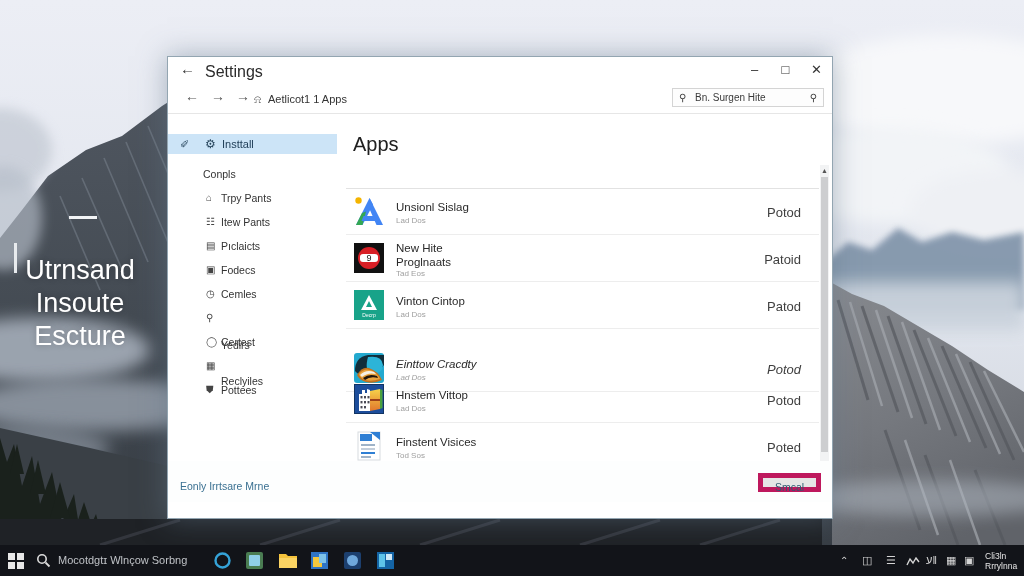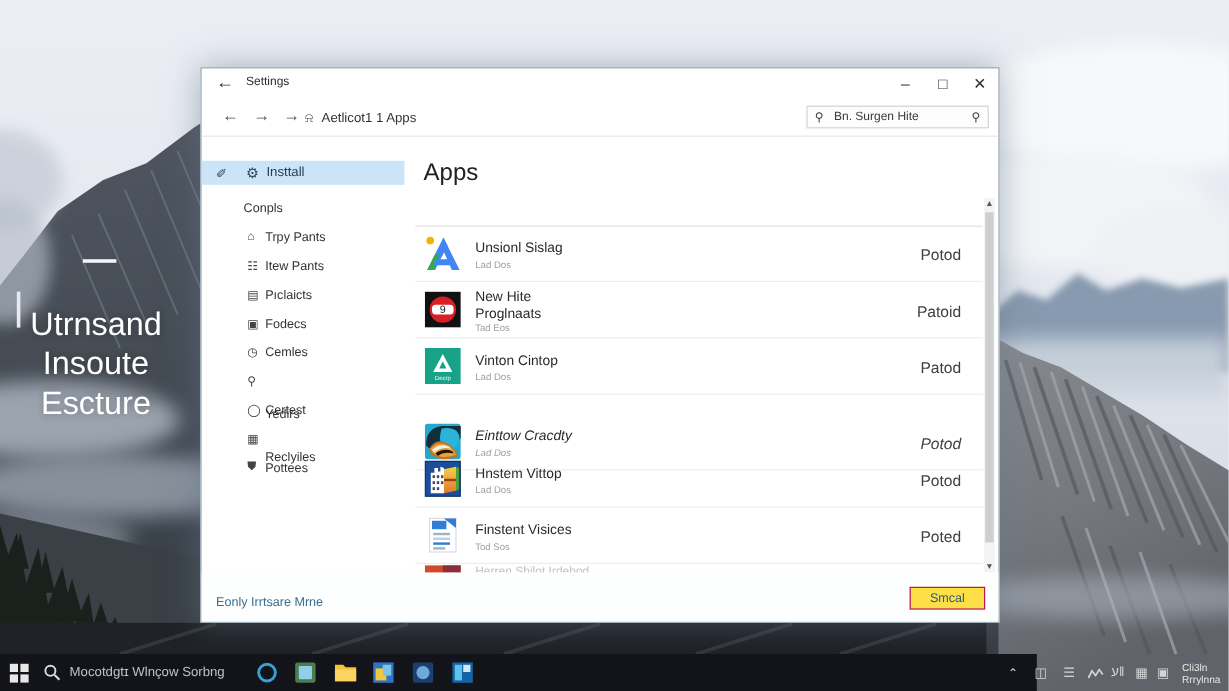--- a/index.html
+++ b/index.html
@@ -11,21 +11,21 @@
     font-size:27px; text-align:center; line-height:33px; font-weight:400;
     text-shadow:0 0 6px rgba(0,0,0,0.25); }
   .wpdash { position:absolute; left:69px; top:216px; width:28px; height:3px; background:#f2f4f6; }
   .wpbar { position:absolute; left:14px; top:243px; width:3px; height:30px; background:#e8ebee; }
   
   #win { position:absolute; left:167px; top:56px; width:666px; height:463px;
     background:#ffffff; border:1px solid #93a5b1;
     box-shadow:0 0 26px rgba(100,120,140,0.5); }
   .tbar { position:absolute; left:0; top:0; width:100%; height:26px; }
   .backarrow { position:absolute; left:12px; top:3px; font-size:15px; color:#333; }
-  .ttext { position:absolute; left:37px; top:6px; font-size:10px; color:#2b2b2b; }
+  .ttext { position:absolute; left:37px; top:6px; font-size:16px; color:#2b2b2b; }
   .caption { position:absolute; right:0px; top:4px; display:flex; }
   .caption div { width:31px; height:18px; text-align:center; font-size:13px; color:#333; line-height:18px; }
   .navrow { position:absolute; left:0; top:26px; width:100%; height:30px; }
   .nav-ar { position:absolute; top:5px; font-size:14px; color:#555; }
   .crumb { position:absolute; left:100px; top:10px; font-size:11px; color:#333; }
   .crumbicon { position:absolute; left:86px; top:10px; font-size:11px; color:#444; }
   .searchbox { position:absolute; left:504px; top:5px; width:152px; height:19px;
     border:1px solid #d4d4d4; background:#fdfdfd; font-size:10px; color:#3a3a3a; }
   .hr1 { position:absolute; left:0; top:56px; width:100%; height:1px; background:#e6e6e6; }
   
@@ -43,26 +43,26 @@
   .lrow .ic { position:absolute; left:8px; top:8px; width:30px; height:30px; }
   .lrow .t1 { position:absolute; left:50px; top:13px; font-size:11.5px; color:#2a2a2a; font-weight:400;text-align:center; }
   .lrow .t2 { position:absolute; left:50px; top:28px; font-size:8px; color:#a0a0a0; }
   .lrow .tr { position:absolute; right:18px; top:17px; font-size:13px; color:#3f3f3f; }
   .hr2 { position:absolute; left:178px; top:131px; width:473px; height:1px; background:#e2e2e2; }
   
   .sbar { position:absolute; left:652px; top:108px; width:9px; height:313px; background:#f2f3f4; }
   .sbar .thumb { position:absolute; left:1px; top:12px; width:7px; height:275px; background:#cdced0; }
   .sbar .a { position:absolute; left:0; width:9px; text-align:center; font-size:7px; color:#555; }
   
-  .footer { position:absolute; left:0; bottom:0; width:100%; height:41px; background:#fdfefe; }
+  .footer { position:absolute; left:0; bottom:16px; width:100%; height:41px; background:#fdfefe; }
   .flink { position:absolute; left:12px; top:19px; font-size:10.5px; color:#3a7091; }
-  .fbtn { position:absolute; right:11px; top:12px; width:63px; height:19px; border:1px solid #be185d;
-    text-align:center; font-size:10.5px; color:#2e5a72; line-height:18px; background:#fde047; }
-  
-  #task { position:absolute; left:0; top:545px; width:864px; height:31px; background:#121419;
+  .fbtn { position:absolute; right:11px; top:12px; width:63px; height:19px; border:5px solid #be185d;
+    text-align:center; font-size:10.5px; color:#2e5a72; line-height:18px; background:#e5e5e5; }
+  
+  #task { position:absolute; left:0; top:545px; width:1024px; height:31px; background:#121419;
     display:flex; align-items:center; color:#cfcfcf; }
 </style>
 </head>
 <body>
 <div id="stage">
   <div id="wp">
     <svg width="1024" height="576" viewBox="0 0 1024 576">
       <defs>
         <linearGradient id="sky" x1="0" y1="0" x2="0" y2="1">
           <stop offset="0" stop-color="#eceef5"></stop>

